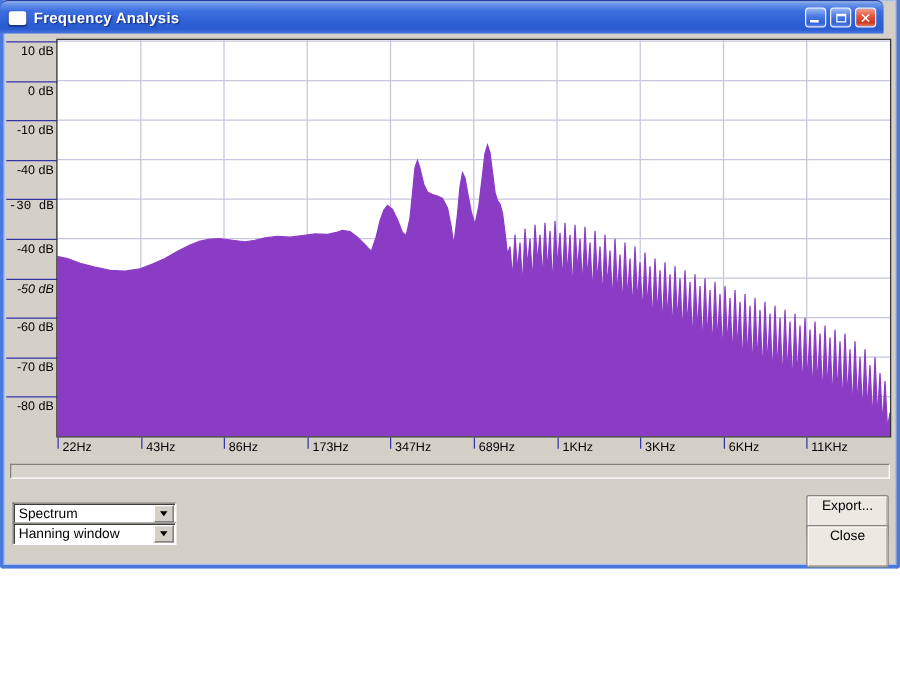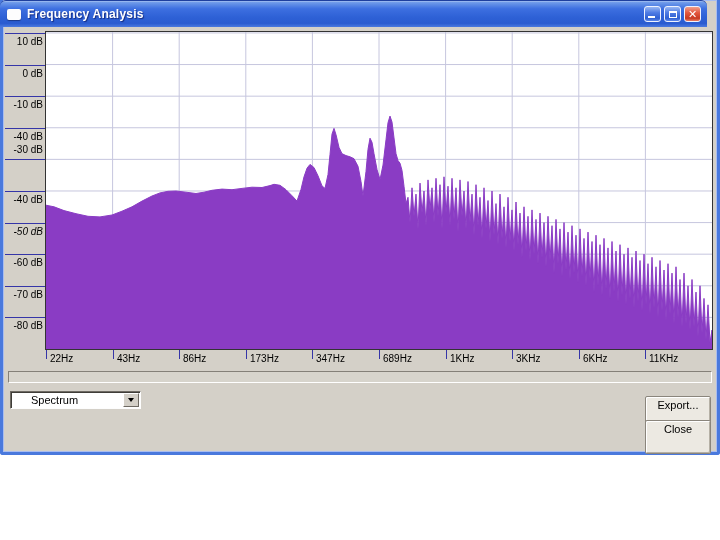--- a/index.html
+++ b/index.html
@@ -117,21 +117,21 @@
       <div class="y-axis" id="y-axis">
           <div class="y-tickline" style="top: 1px; background: rgb(53, 53, 168);"></div>
           <div class="y-ticklabel" style="top: 4px;">10 dB</div>
           <div class="y-tickline" style="top: 33px; background: rgb(53, 53, 168);"></div>
           <div class="y-ticklabel" style="top: 36px;">0 dB</div>
           <div class="y-tickline" style="top: 64px; background: rgb(53, 53, 168);"></div>
           <div class="y-ticklabel" style="top: 67px;">-10 dB</div>
           <div class="y-tickline" style="top: 96px; background: rgb(53, 53, 168);"></div>
           <div class="y-ticklabel" style="top: 99px;">-40 dB</div>
           <div class="y-tickline" style="top: 127px; background: rgb(53, 53, 168);"></div>
-          <div class="y-ticklabel" style="top: 112px;">-30 dB</div>
+          <div class="y-ticklabel" style="top: 128px; font-family: Liberation Mono, monospace;">-30 dB</div>
           <div class="y-tickline" style="top: 159px; background: rgb(53, 53, 168);"></div>
           <div class="y-ticklabel" style="top: 162px;">-40 dB</div>
           <div class="y-tickline" style="top: 191px; background: rgb(53, 53, 168);"></div>
           <div class="y-ticklabel" style="top: 194px; font-style: italic;">-50 dB</div>
           <div class="y-tickline" style="top: 222px; background: rgb(53, 53, 168);"></div>
           <div class="y-ticklabel" style="top: 225px;">-60 dB</div>
           <div class="y-tickline" style="top: 254px; background: rgb(53, 53, 168);"></div>
           <div class="y-ticklabel" style="top: 257px;">-70 dB</div>
           <div class="y-tickline" style="top: 285px; background: rgb(53, 53, 168);"></div>
           <div class="y-ticklabel" style="top: 288px;">-80 dB</div>
@@ -180,28 +180,34 @@
           <div class="x-tick" style="left: 466px; background: rgb(53, 53, 168);"></div>
           <div class="x-ticklabel" style="left: 470px;">3KHz</div>
           <div class="x-tick" style="left: 533px; background: rgb(53, 53, 168);"></div>
           <div class="x-ticklabel" style="left: 537px;">6KHz</div>
           <div class="x-tick" style="left: 599px; background: rgb(53, 53, 168);"></div>
           <div class="x-ticklabel" style="left: 603px;">11KHz</div>
         </div>
 
       <div class="status-bar"></div>
 
-      <div class="combo" style="left:7px; top:364px;padding-left:16px;">
+      <div class="combo" style="left:7px; top:375px;">
         <span class="combo-value">Spectrum</span>
         <span class="combo-btn">
           <span class="arrow-down"></span>
         </span>
       </div>
 
 
+      <div class="combo" style="left:7px; top:391px;">
+        <span class="combo-value">Hanning window</span>
+        <span class="combo-btn">
+          <span class="arrow-down"></span>
+        </span>
+      </div>
 
 
       <div class="push-btn" style="left:642px; top:369px;">Export...</div>
       <div class="push-btn" style="left:642px; top:393px;">Close</div>
 
     </div>
   </div>
 </div>
 
 </body></html>

